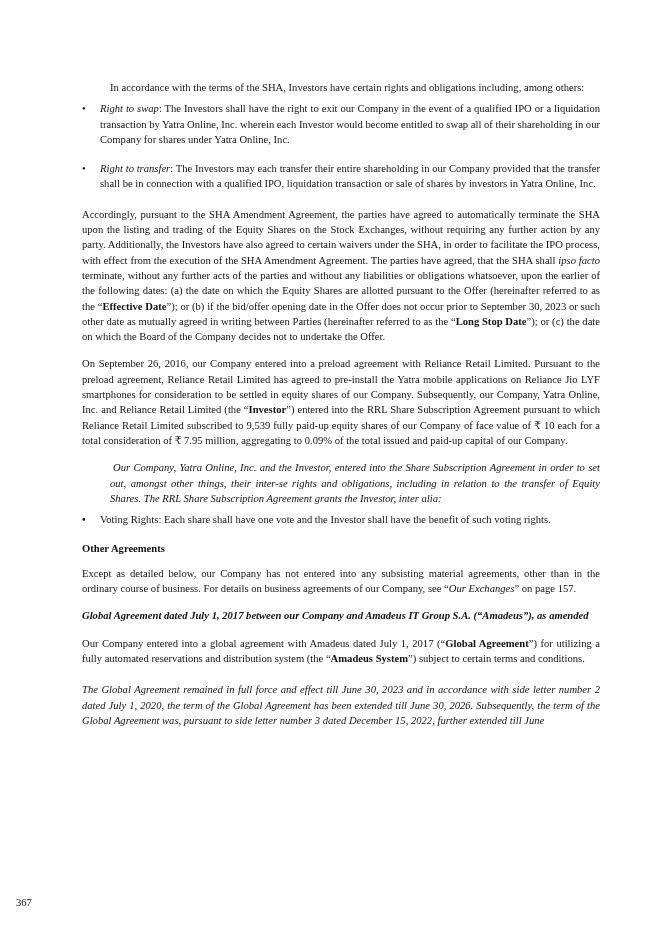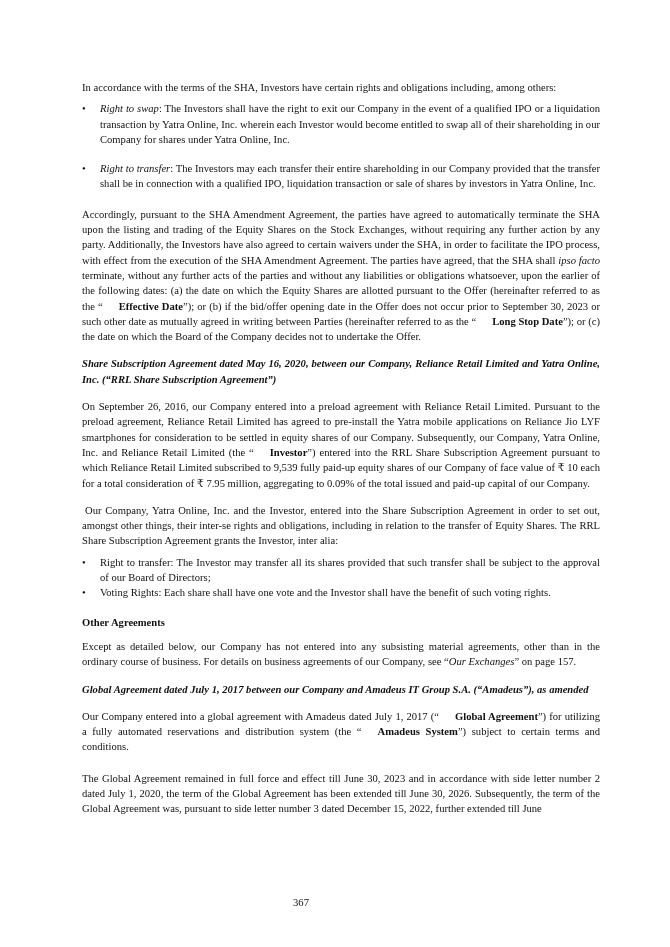--- a/index.html
+++ b/index.html
@@ -3,36 +3,36 @@
 <meta charset="utf-8">
 <style>
   html, body { margin: 0; padding: 0; background: #ffffff; }
   body { width: 670px; height: 947px; position: relative; overflow: hidden; }
   .page {
     position: absolute; left: 82px; top: 80px; width: 518px;
     font-family: "Liberation Serif", "DejaVu Serif", serif;
     font-size: 10.6px; line-height: 15.3px; color: #111111;
   }
   p { margin: 0 0 12px 0; text-align: justify; text-justify: inter-word; }
-  p.tight { margin-bottom: 6px; }
+  p.tight { margin-bottom: 6px; margin-left: 28px; }
   ul { margin: 0 0 14px 0; padding: 0; list-style: none; }
   ul.gap li { margin-bottom: 14px; }
   ul.gap li:last-child { margin-bottom: 15px; }
   ul.nogap li { margin-bottom: 0; }
   li { position: relative; padding-left: 18px; text-align: justify; }
   li .bullet { position: absolute; left: 0; top: 0; }
   .hdr-bi { font-weight: bold; font-style: italic; margin-bottom: 12px; text-align: justify; }
   .hdr-b { font-weight: bold; margin-bottom: 9px; }
   em { font-style: italic; }
-  b { font-weight: bold; margin-left: 16px; }
+  b { font-weight: bold; }
   .pagenum {
-    position: absolute; left: 0; width: 602px; top: 897px; text-align: center;
+    position: absolute; left: 16px; width: 602px; top: 897px; 
     font-family: "Liberation Serif", "DejaVu Serif", serif; font-size: 10.6px; color: #111111;
   }
-  .indent1 { text-indent: 3px; }
+  .indent1 { text-indent: 3px; font-style: italic; }
 </style>
 </head>
 <body>
 
 <div class="page">
 
 
   <p class="tight">In accordance with the terms of the SHA, Investors have certain rights and obligations including, among others:</p>
 
   <ul class="gap">
@@ -41,42 +41,40 @@
       <em>Right to swap</em><span>: The Investors shall have the right to exit our Company in the event of a qualified IPO or a liquidation transaction by Yatra Online, Inc. wherein each Investor would become entitled to swap all of their shareholding in our Company for shares under Yatra Online, Inc.</span>
     </li>
     <li>
       <span class="bullet">•</span>
       <em>Right to transfer</em><span>: The Investors may each transfer their entire shareholding in our Company provided that the transfer shall be in connection with a qualified IPO, liquidation transaction or sale of shares by investors in Yatra Online, Inc.</span>
     </li>
   </ul>
 
   <p><span>Accordingly, pursuant to the SHA Amendment Agreement, the parties have agreed to automatically terminate the SHA upon the listing and trading of the Equity Shares on the Stock Exchanges, without requiring any further action by any party. Additionally, the Investors have also agreed to certain waivers under the SHA, in order to facilitate the IPO process, with effect from the execution of the SHA Amendment Agreement. The parties have agreed, that the SHA shall </span><em>ipso facto</em><span> terminate, without any further acts of the parties and without any liabilities or obligations whatsoever, upon the earlier of the following dates: (a) the date on which the Equity Shares are allotted pursuant to the Offer (hereinafter referred to as the “</span><b>Effective Date</b><span>”); or (b) if the bid/offer opening date in the Offer does not occur prior to September 30, 2023 or such other date as mutually agreed in writing between Parties (hereinafter referred to as the “</span><b>Long Stop Date</b><span>”); or (c) the date on which the Board of the Company decides not to undertake the Offer.</span></p>
 
-  <div class="hdr-bi">Share Subscription Agreement dated May 16, 2020, between our Company, Reliance Retail Limited and Yatra Online, Inc. (“RRL Share Subscription Agreement”)</div>
 
   <p><span>On September 26, 2016, our Company entered into a preload agreement with Reliance Retail Limited. Pursuant to the preload agreement, Reliance Retail Limited has agreed to pre-install the Yatra mobile applications on Reliance Jio LYF smartphones for consideration to be settled in equity shares of our Company. Subsequently, our Company, Yatra Online, Inc. and Reliance Retail Limited (the “</span><b>Investor</b><span>”) entered into the RRL Share Subscription Agreement pursuant to which Reliance Retail Limited subscribed to 9,539 fully paid-up equity shares of our Company of face value of ₹ 10 each for a total consideration of  ₹ 7.95 million, aggregating to 0.09% of the total issued and paid-up capital of our Company.</span></p>
 
   <p class="tight indent1">Our Company, Yatra Online, Inc. and the Investor, entered into the Share Subscription Agreement in order to set out, amongst other things, their inter-se rights and obligations, including in relation to the transfer of Equity Shares. The RRL Share Subscription Agreement grants the Investor, inter alia:</p>
 
   <ul class="nogap" style="margin-bottom:14px;">
     <li>
       <span class="bullet">•</span>
-      <span>Right to transfer: The Investor may transfer all its shares provided that such transfer shall be subject to the approval of our Board of Directors;</span>
     </li>
     <li>
       <span class="bullet">•</span>
       <span>Voting Rights: Each share shall have one vote and the Investor shall have the benefit of such voting rights.</span>
     </li>
   </ul>
 
   <div class="hdr-b">Other Agreements</div>
 
   <p><span>Except as detailed below, our Company has not entered into any subsisting material agreements, other than in the ordinary course of business. For details on business agreements of our Company, see “</span><em>Our Exchanges</em><span>” on page 157.</span></p>
 
   <div class="hdr-bi">Global Agreement dated July 1, 2017 between our Company and Amadeus IT Group S.A. (“Amadeus”), as amended</div>
 
   <p><span>Our Company entered into a global agreement with Amadeus dated July 1, 2017 (“</span><b>Global Agreement</b><span>”) for utilizing a fully automated reservations and distribution system (the “</span><b>Amadeus System</b><span>”) subject to certain terms and conditions.</span></p>
 
-  <p style="margin-top:16px;">The Global Agreement remained in full force and effect till June 30, 2023 and in accordance with side letter number 2 dated July 1, 2020, the term of the Global Agreement has been extended till June 30, 2026. Subsequently, the term of the Global Agreement was, pursuant to side letter number 3 dated December 15, 2022, further extended till June</p>
+  <p style="margin-top:16px;font-style:italic;">The Global Agreement remained in full force and effect till June 30, 2023 and in accordance with side letter number 2 dated July 1, 2020, the term of the Global Agreement has been extended till June 30, 2026. Subsequently, the term of the Global Agreement was, pursuant to side letter number 3 dated December 15, 2022, further extended till June</p>
 
 </div>
 
 <div class="pagenum">367</div>
 
 </body></html>

